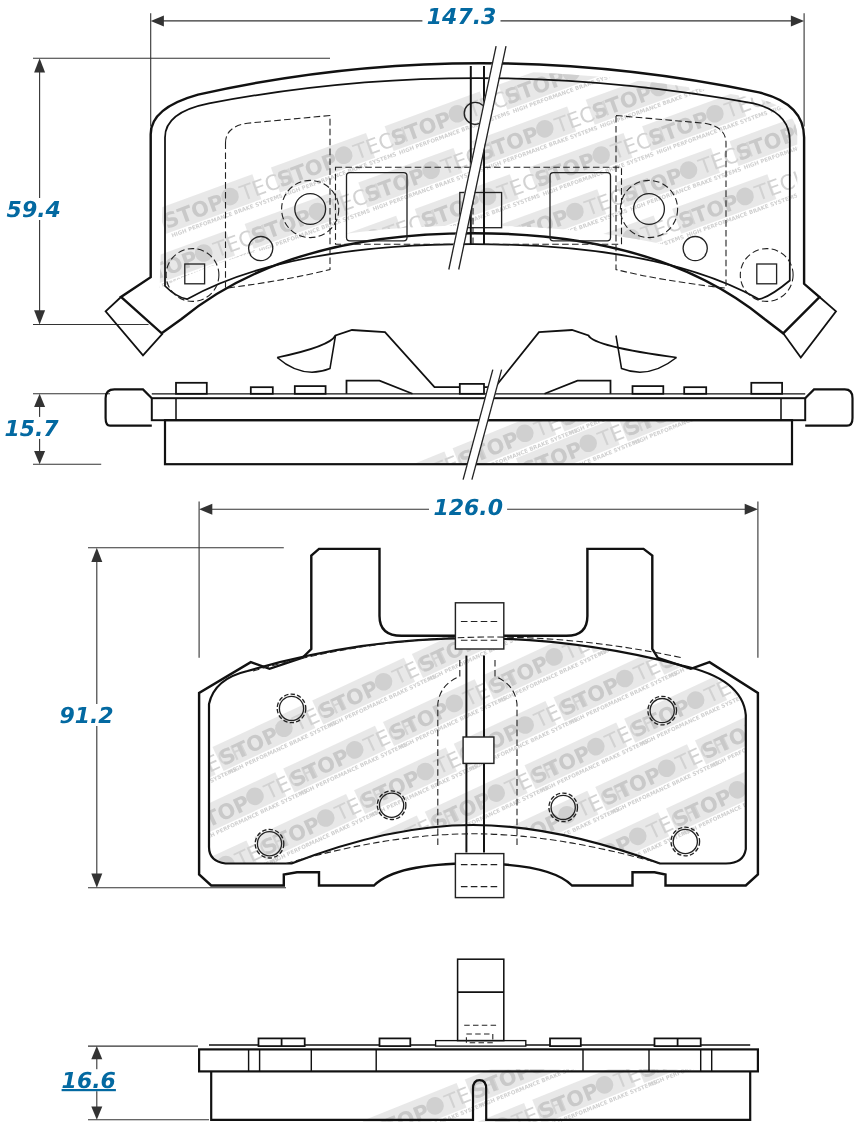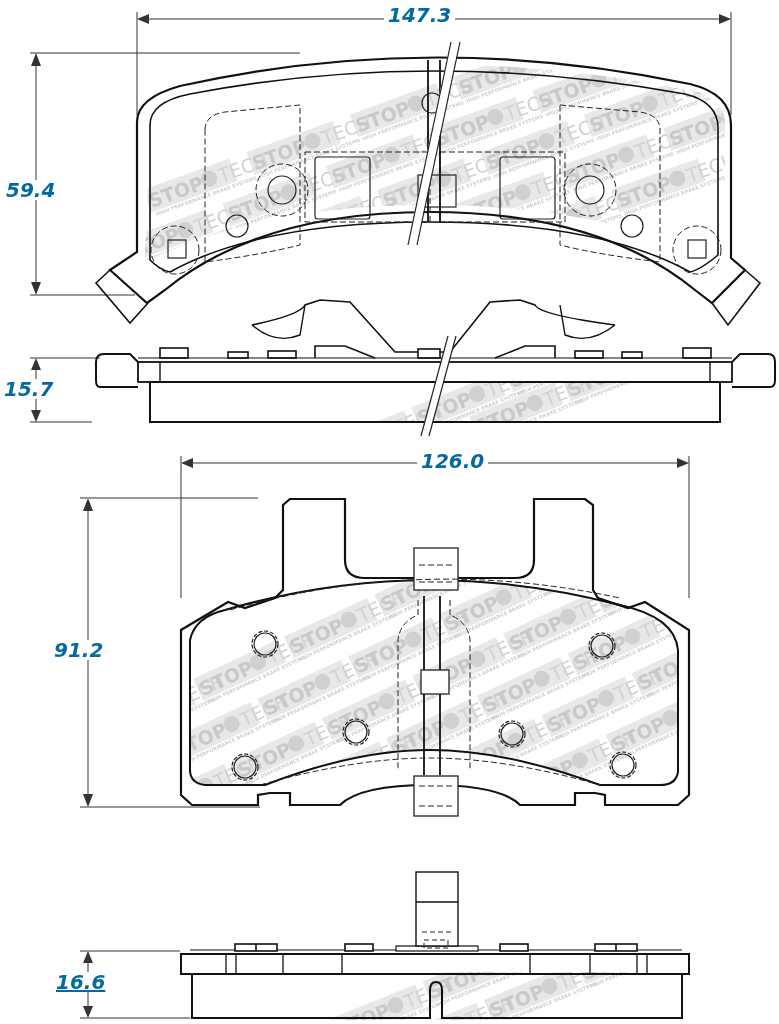--- a/index.html
+++ b/index.html
@@ -357,16 +357,16 @@
       <line x1="422" y1="932" x2="452" y2="932"></line>
       <rect x="424" y="940" width="24" height="8"></rect>
     </g>
   </g>
 </svg>
 
 
 <div class="dim-label" style="left:384px; top:5px;">147.3</div>
 <div class="dim-label" style="left:2px; top:180px;">59.4</div>
 <div class="dim-label" style="left:0px; top:379px;">15.7</div>
-<div class="dim-label" style="left:390px; top:451px;margin-left:27px;">126.0</div>
+<div class="dim-label" style="left:390px; top:451px;">126.0</div>
 <div class="dim-label" style="left:50px; top:640px;">91.2</div>
 <div class="dim-label" style="left:52px; top:972px;text-decoration:underline;">16.6</div>
 </div>
 
 </body></html>

